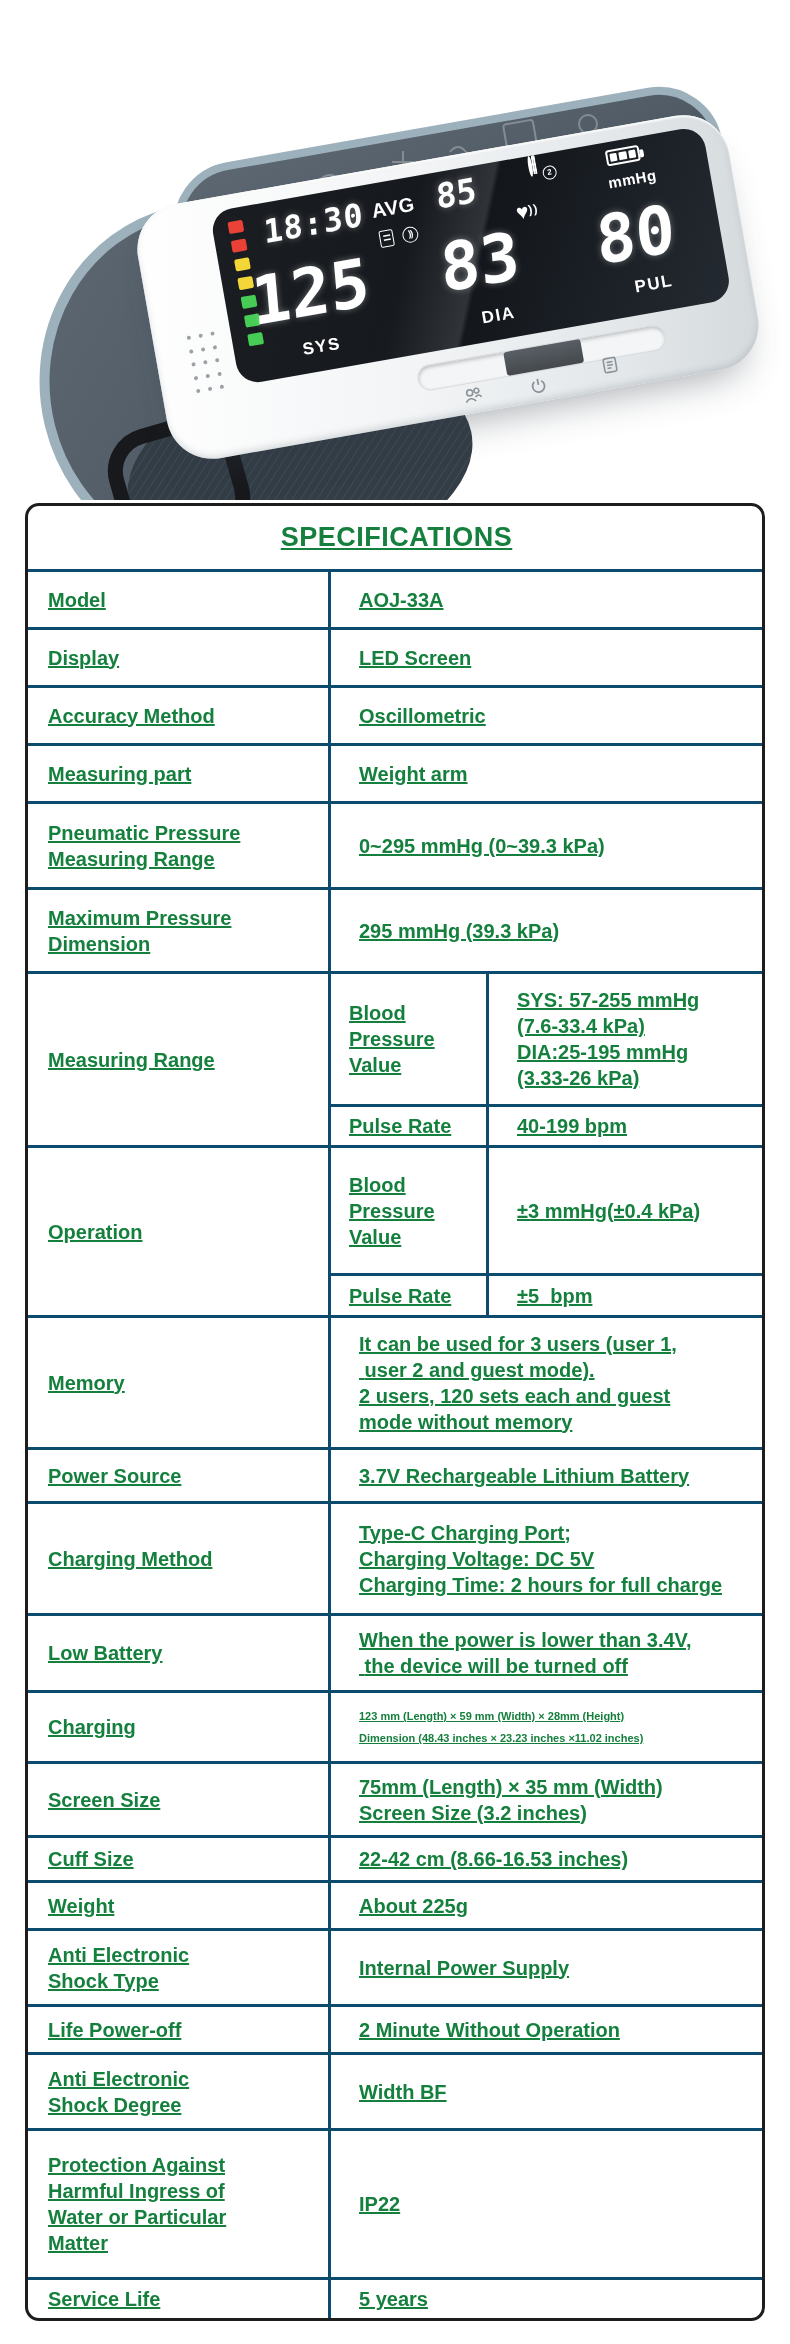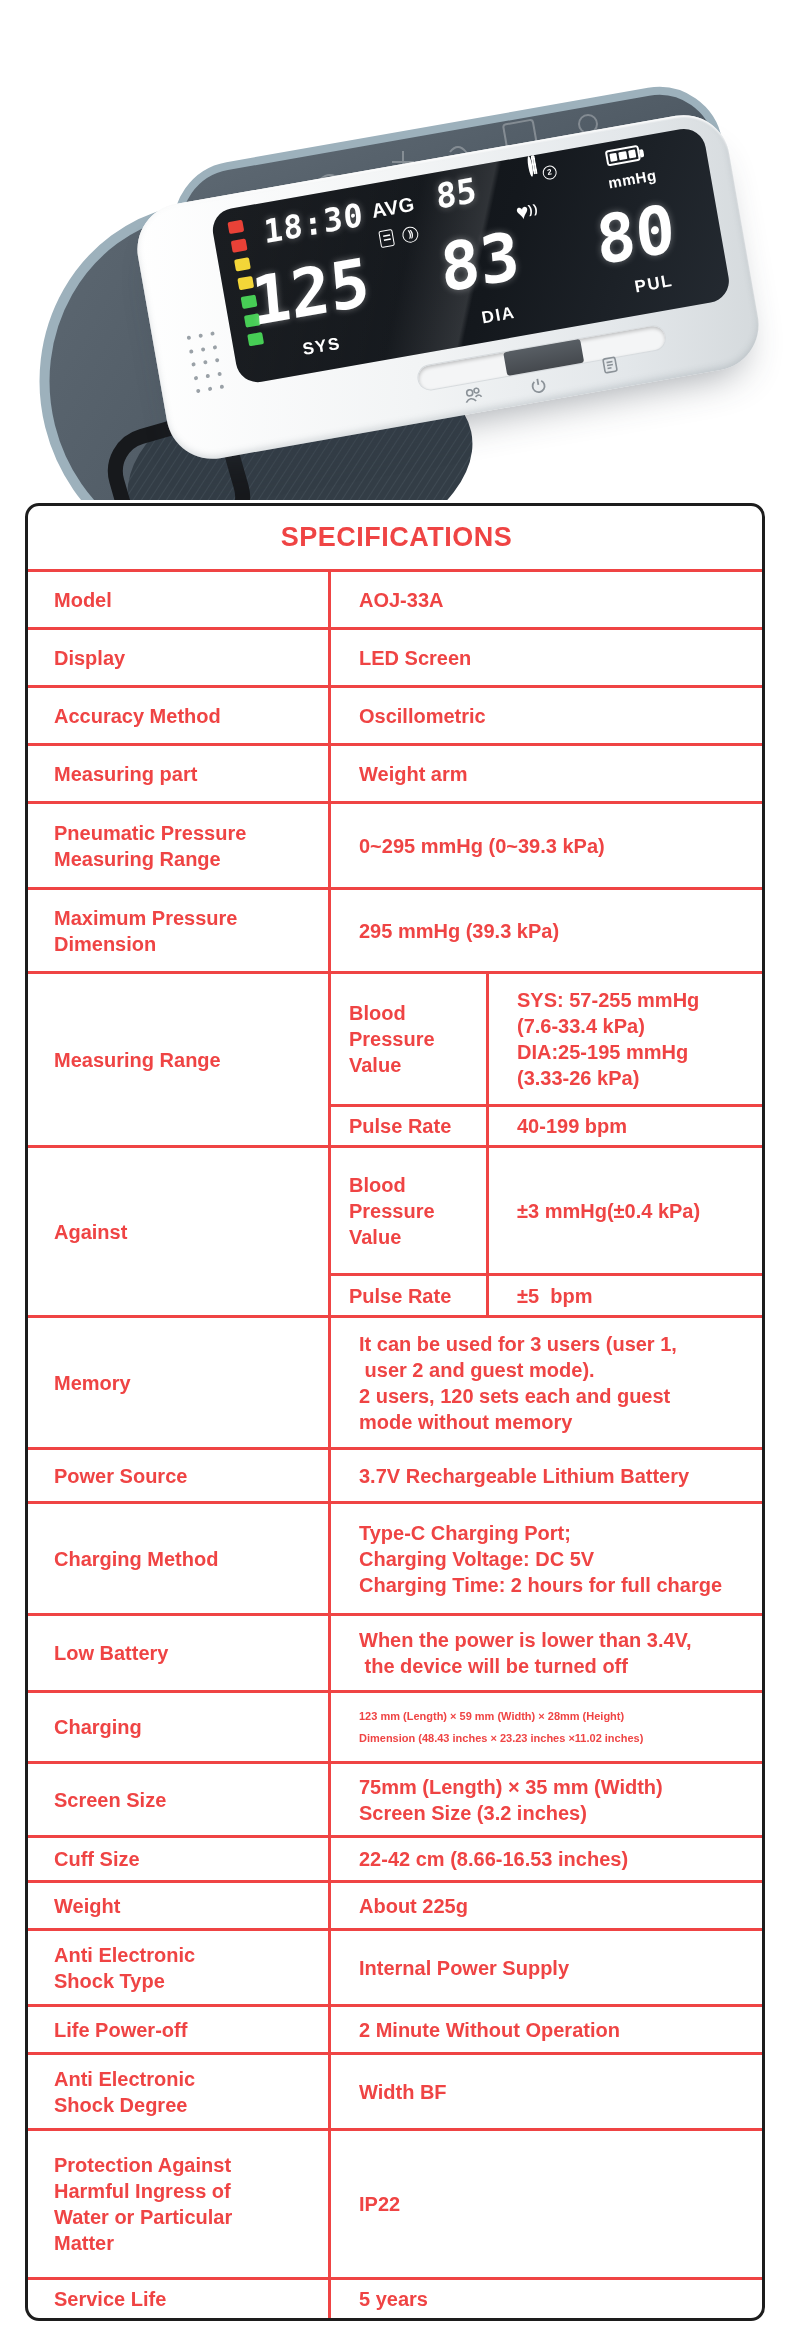--- a/index.html
+++ b/index.html
@@ -69,24 +69,24 @@
   .slider-knob{position:absolute;left:88px;top:0;width:78px;height:24px;background:linear-gradient(#585e64,#45494e);border-radius:3px;}
   .dev-ico{position:absolute;width:20px;height:20px;}
   .dev-ico svg{display:block;}
 
   
   .spec-wrap{
     position:absolute;left:25px;top:503px;width:734px;
     border:3px solid #1d1d1d;border-radius:14px;overflow:hidden;background:#fff;
   }
   table.spec{border-collapse:collapse;width:calc(100% + 6px);margin:-3px;table-layout:fixed;}
-  .spec td{border:3px solid #ef4444;vertical-align:middle;padding:6px 14px;
-    font-size:20px;font-weight:600;line-height:1.3;white-space:pre-wrap;color:#ef4444;}
+  .spec td{border:3px solid #0c4a6e;vertical-align:middle;padding:6px 14px;
+    font-size:20px;font-weight:600;line-height:1.3;white-space:pre-wrap;color:#15803d;text-decoration:underline;}
   .spec td.title-cell{text-align:center;font-size:27px;font-weight:bold;letter-spacing:.5px;padding:10px;}
-  .spec td.lbl{padding-left:26px;}
+  .spec td.lbl{padding-left:20px;}
   .spec td.val{padding-left:28px;}
   .spec td.sublbl{padding-left:18px;}
   .spec td.val-small{font-size:11px;line-height:2.0;font-weight:600;}
 </style>
 </head>
 <body>
 
 <div class="hero">
   <svg width="790" height="500" viewBox="0 0 790 500">
     <defs>
@@ -244,21 +244,21 @@
 (7.6-33.4 kPa)
 DIA:25-195 mmHg
 (3.33-26 kPa)</td>
       </tr>
       <tr style="height:41px">
         <td class="sublbl">Pulse Rate</td>
         <td class="val">40-199 bpm</td>
       </tr>
 
       <tr style="height:128px">
-        <td class="lbl" rowspan="2">Against</td>
+        <td class="lbl" rowspan="2">Operation</td>
         <td class="sublbl">Blood
 Pressure
 Value</td>
         <td class="val">±3 mmHg(±0.4 kPa)</td>
       </tr>
       <tr style="height:42px">
         <td class="sublbl">Pulse Rate</td>
         <td class="val">±5  bpm</td>
       </tr>
 

